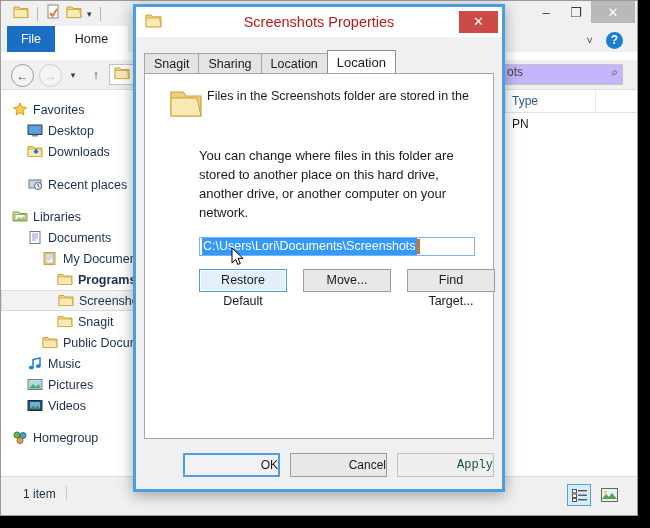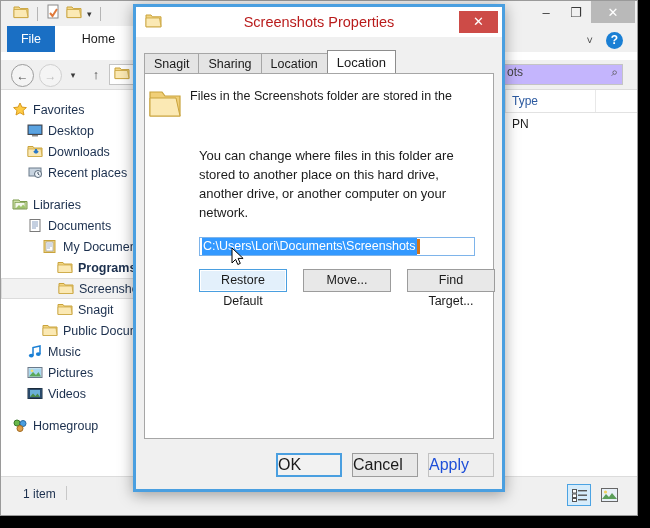--- a/index.html
+++ b/index.html
@@ -64,21 +64,21 @@
   .rtab {
     position: absolute; top: 0;
     height: 26px; line-height: 26px;
     font-size: 12.5px; text-align: center;
     color: #1c1c1c;
   }
   .rtab.file {
     left: 6px; width: 48px;
     background: #1a6fc4; color: #ffffff;
   }
-  .rtab.home { left: 54px; width: 73px; background: #ffffff; padding-left: 7px; }
+  .rtab.home { left: 54px; width: 73px; background: #ffffff; }
   .ribbon-body {
     position: absolute; left: 0; top: 51px;
     width: 100%; height: 8px; background: #ffffff;
     border-bottom: 1px solid #dcdcdc;
   }
   .ribbon-collapse {
     position: absolute; right: 44px; top: 33px;
     font-size: 11px; color: #4a4a4a;
   }
   .help-icon {
@@ -273,22 +273,22 @@
     border-color: #8d8d8d; position: relative; z-index: 3;
     font-size: 13px;
   }
   .tabpanel {
     position: absolute; left: 0; right: 0; top: 36px; bottom: 42px;
     background: #ffffff;
     border: 1px solid #a6a6a6;
     box-sizing: border-box;
   }
   .folder-row {
-    position: absolute; left: 3px; top: 12px; right: 14px;
-    display: flex; align-items: flex-start;
+    position: absolute; left: 20px; top: 12px; right: 14px;
+    display: flex; align-items: flex-start; text-align: center;
   }
   .folder-row .ficon { flex: 0 0 42px; padding-top: 2px; }
   .intro-text {
     font-size: 12.5px; color: #1b1b1b; line-height: 17px;
     padding-top: 2px;
   }
   .para {
     position: absolute; left: 54px; right: 18px; top: 72px;
     font-size: 13px; color: #1b1b1b; line-height: 19px;
   }
@@ -325,32 +325,32 @@
   .dbtn.focused {
     background: #e3f0fb;
     border: 1px solid #4a9fe0;
     box-shadow: inset 0 0 0 1px #ffffff;
   }
   .dlg-footer {
     position: absolute; right: 0; bottom: 4px;
     display: flex; gap: 10px;
   }
   .fbtn {
-    width: 66px; height: 24px; line-height: 22px;
-    text-align: left;
-    font-size: 16px; color: #1a1a1a;
+    width: 97px; height: 24px; line-height: 22px;
+    text-align: right;
+    font-size: 12px; color: #1a1a1a;
     background: #e8e8e8;
     border: 1px solid #9c9c9c;
     box-sizing: border-box;
   }
   .fbtn.default {
     border: 2px solid #4a9fe0;
     background: #f2f2f2; line-height: 20px;
   }
-  .fbtn.disabled { color: #1d4ed8; background: #efefef; border-color: #c2c2c2; }
+  .fbtn.disabled { color: #14532d; background: #efefef; border-color: #c2c2c2; font-family: Liberation Mono, monospace; }
 
   
   .cursor {
     position: absolute; left: 231px; top: 247px;
     width: 14px; height: 20px;
     pointer-events: none; z-index: 50;
   }
 </style>
 </head>
 <body>
@@ -443,21 +443,21 @@
               <div class="tnode" style="padding-left: 25px;">
                 <span class="ticon">
                   <svg width="16" height="15" viewBox="0 0 16 15">
                     <path d="M1 2.5h5l1.2 1.5H15v8.5H1z" fill="#f2d480" stroke="#c9a33c"></path>
                     <path d="M1 5h13l1 7.5H1z" fill="#fbe9b4" stroke="#c9a33c" stroke-width="0.7"></path>
                     <path d="M9 5v4M9 9l-2-2M9 9l2-2" stroke="#2a78c8" stroke-width="2" fill="none"></path>
                   </svg>
                 </span>
                 <span>Downloads</span>
               </div>
-              <div class="tnode" style="padding-left: 25px;">
+              <div class="tnode" style="padding-left: 25px; margin-top: 12px;">
                 <span class="ticon">
                   <svg width="16" height="15" viewBox="0 0 16 15">
                     <rect x="2" y="3" width="12" height="8" fill="#c8d4e0" stroke="#6a7a8a"></rect>
                     <circle cx="11" cy="9" r="3.5" fill="#eef4fa" stroke="#5a6a7a"></circle>
                     <path d="M11 7v2l1.5 1" stroke="#3a4a5a" fill="none"></path>
                   </svg>
                 </span>
                 <span>Recent places</span>
               </div>
               <div class="tgap"></div>

